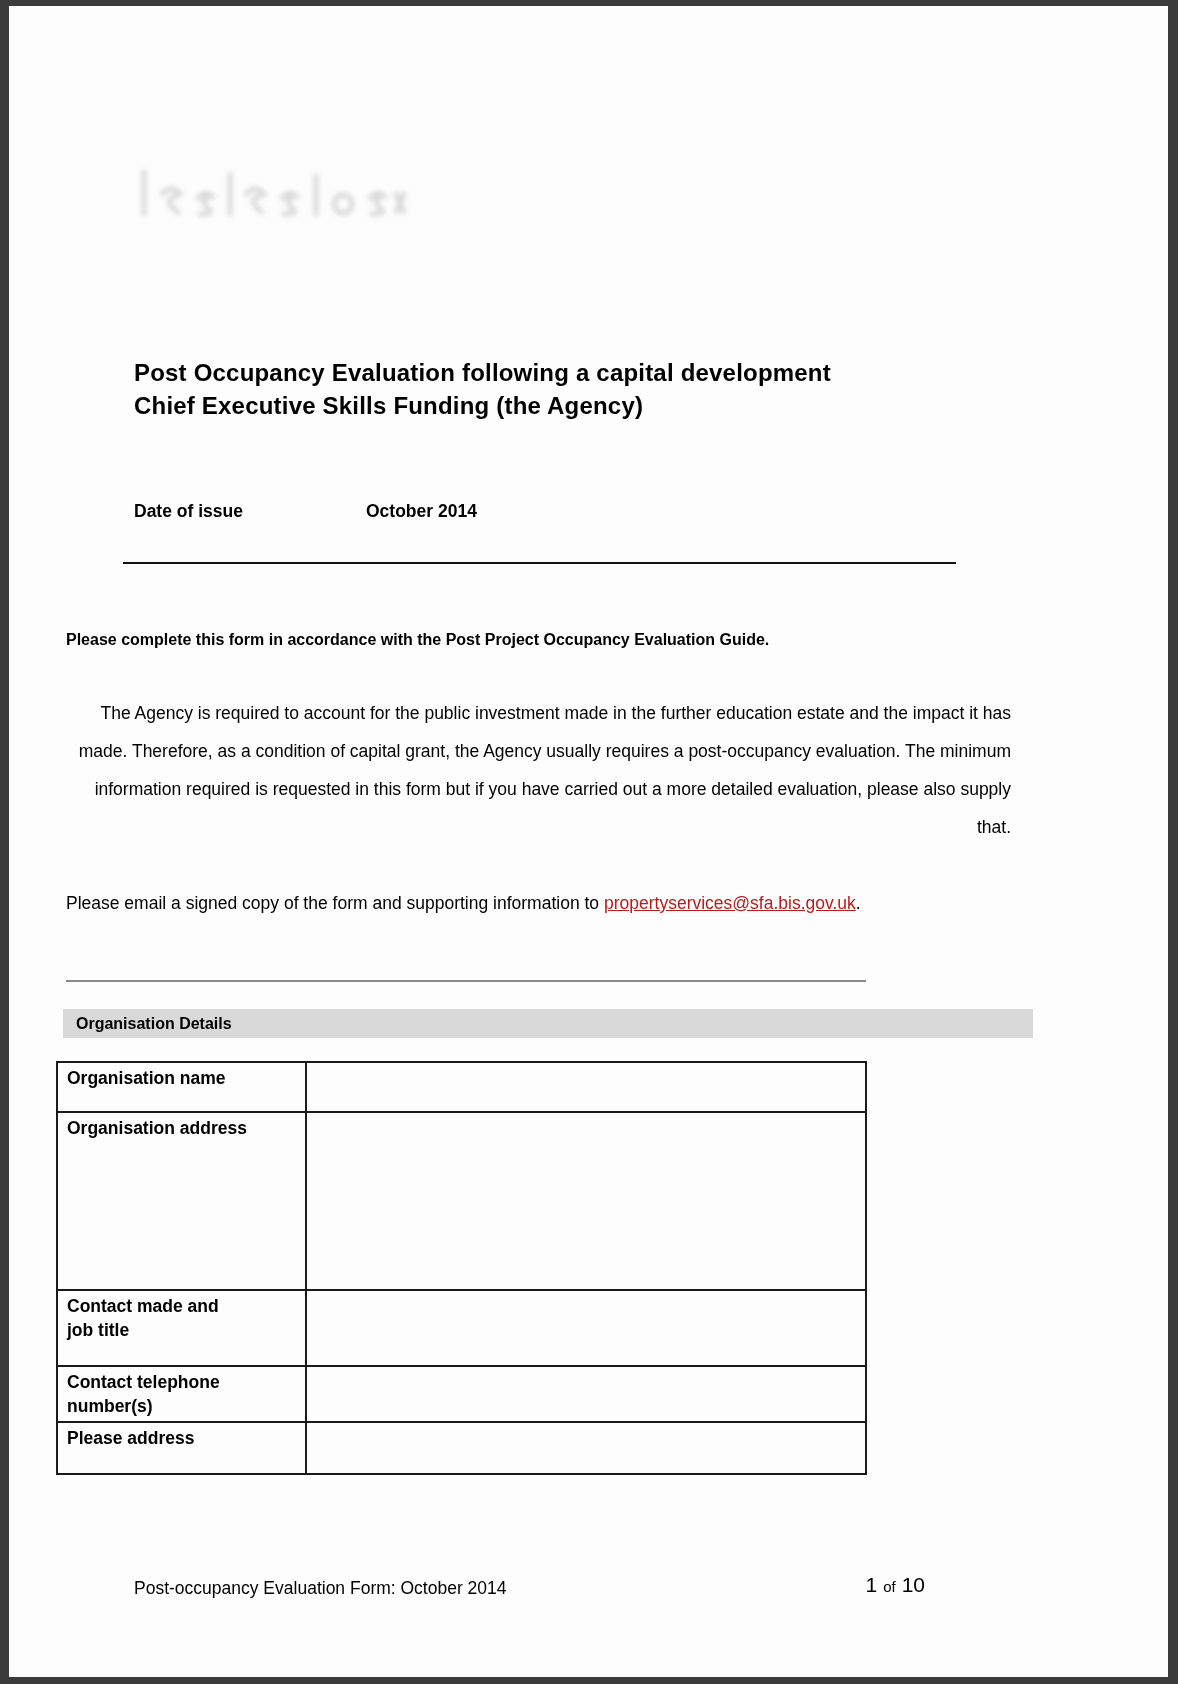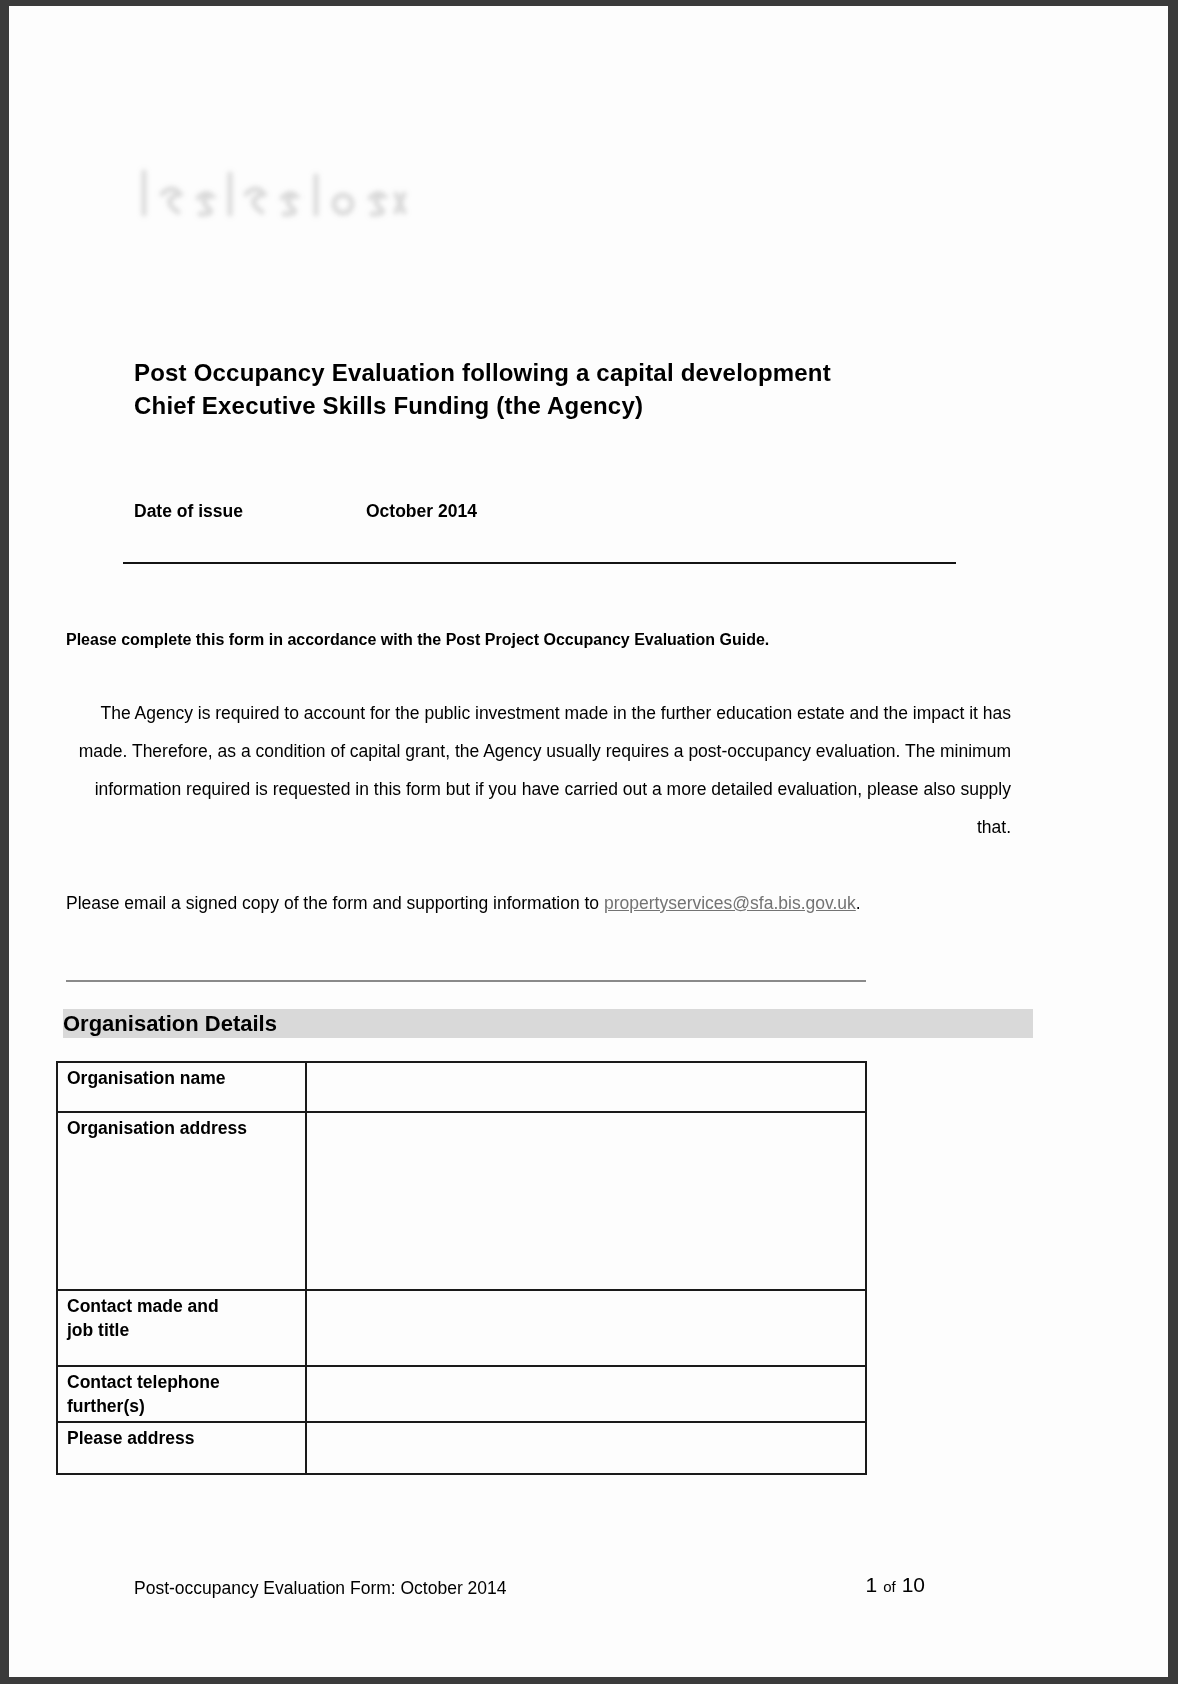--- a/index.html
+++ b/index.html
@@ -39,30 +39,30 @@
     font-size: 16px; font-weight: bold; line-height: 24px;
   }
   .body-para {
     position: absolute; left: 66px; top: 694px; width: 945px;
     font-size: 17.5px; line-height: 38px; text-align: right;
   }
   .email-line {
     position: absolute; left: 66px; top: 888px; width: 945px;
     font-size: 17.5px; line-height: 30px;
   }
-  .email-line a { color: #737373; text-decoration: underline; cursor: pointer; }
+  .email-line a { color: #b91c1c; text-decoration: underline; cursor: pointer; }
   .rule-grey {
     position: absolute; left: 66px; top: 980px; width: 800px; height: 0;
     border-top: 2px solid #8a8a8a;
   }
   .section-bar {
     position: absolute; left: 63px; top: 1009px; width: 970px; height: 29px;
     background: #d9d9d9;
-    font-size: 22px; font-weight: bold; line-height: 29px;
-    padding-left: 0; box-sizing: border-box;
+    font-size: 16px; font-weight: bold; line-height: 29px;
+    padding-left: 13px; box-sizing: border-box;
   }
   table.org-table {
     position: absolute; left: 56px; top: 1061px; width: 811px;
     border-collapse: collapse; table-layout: fixed; padding-left: 8px;
   }
   table.org-table td {
     border: 2px solid #1a1a1a;
     vertical-align: top;
     padding: 3px 9px;
     font-size: 17.5px;
@@ -144,21 +144,21 @@
         <td class="lbl">Organisation address</td>
         <td></td>
       </tr>
       <tr class="row-3">
         <td class="lbl">Contact made and
 job title</td>
         <td></td>
       </tr>
       <tr class="row-4">
         <td class="lbl">Contact telephone
-further(s)</td>
+number(s)</td>
         <td></td>
       </tr>
       <tr class="row-5">
         <td class="lbl">Please address</td>
         <td></td>
       </tr>
     </tbody>
   </table>
 
   <div class="footer-left">Post-occupancy Evaluation Form: October 2014</div>

